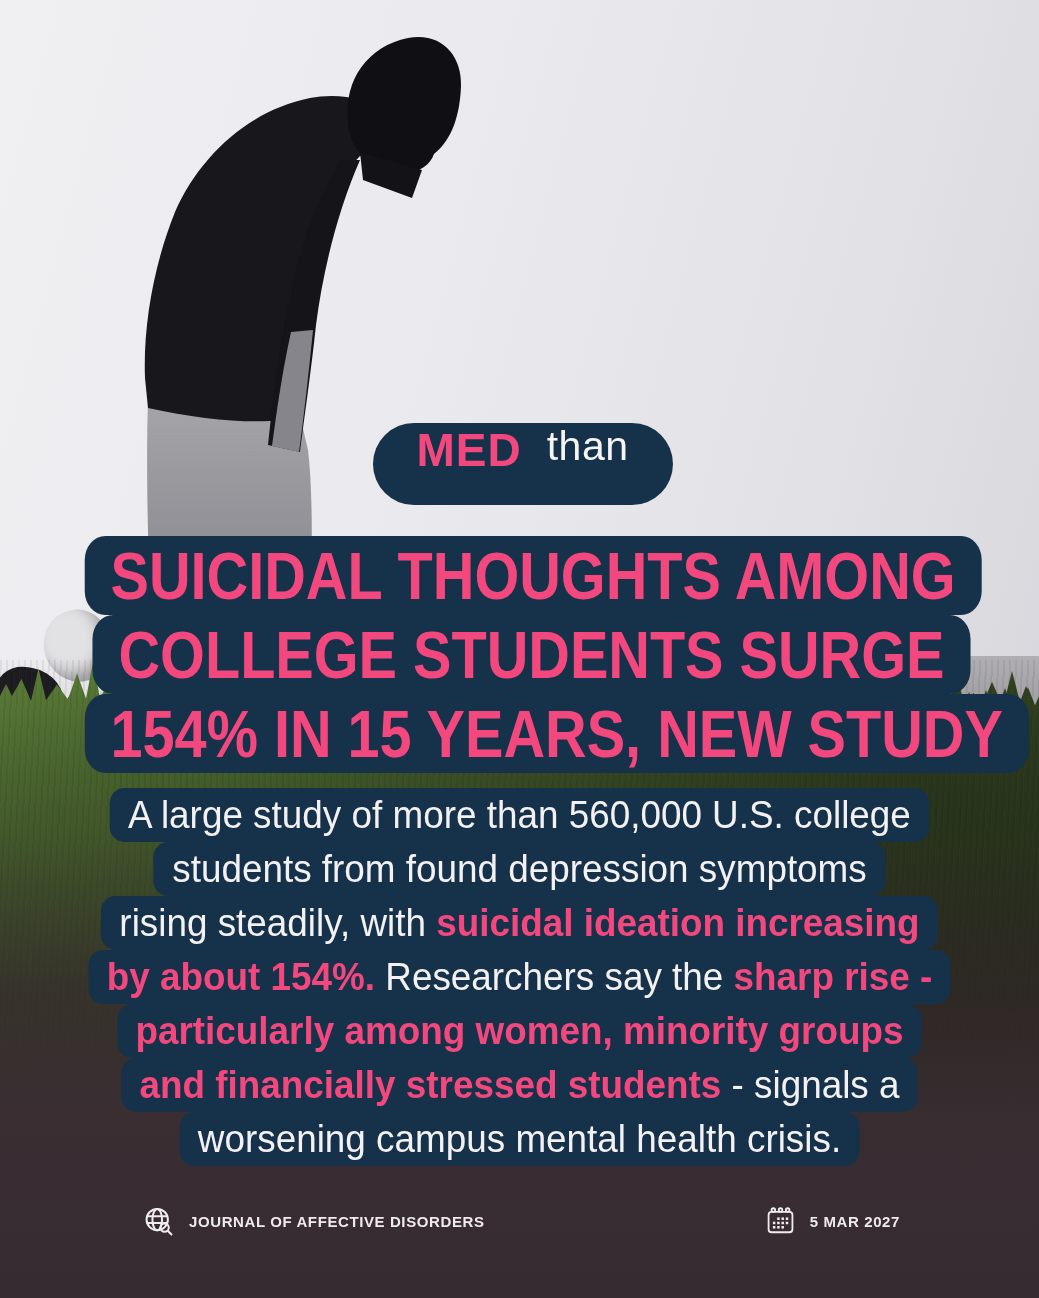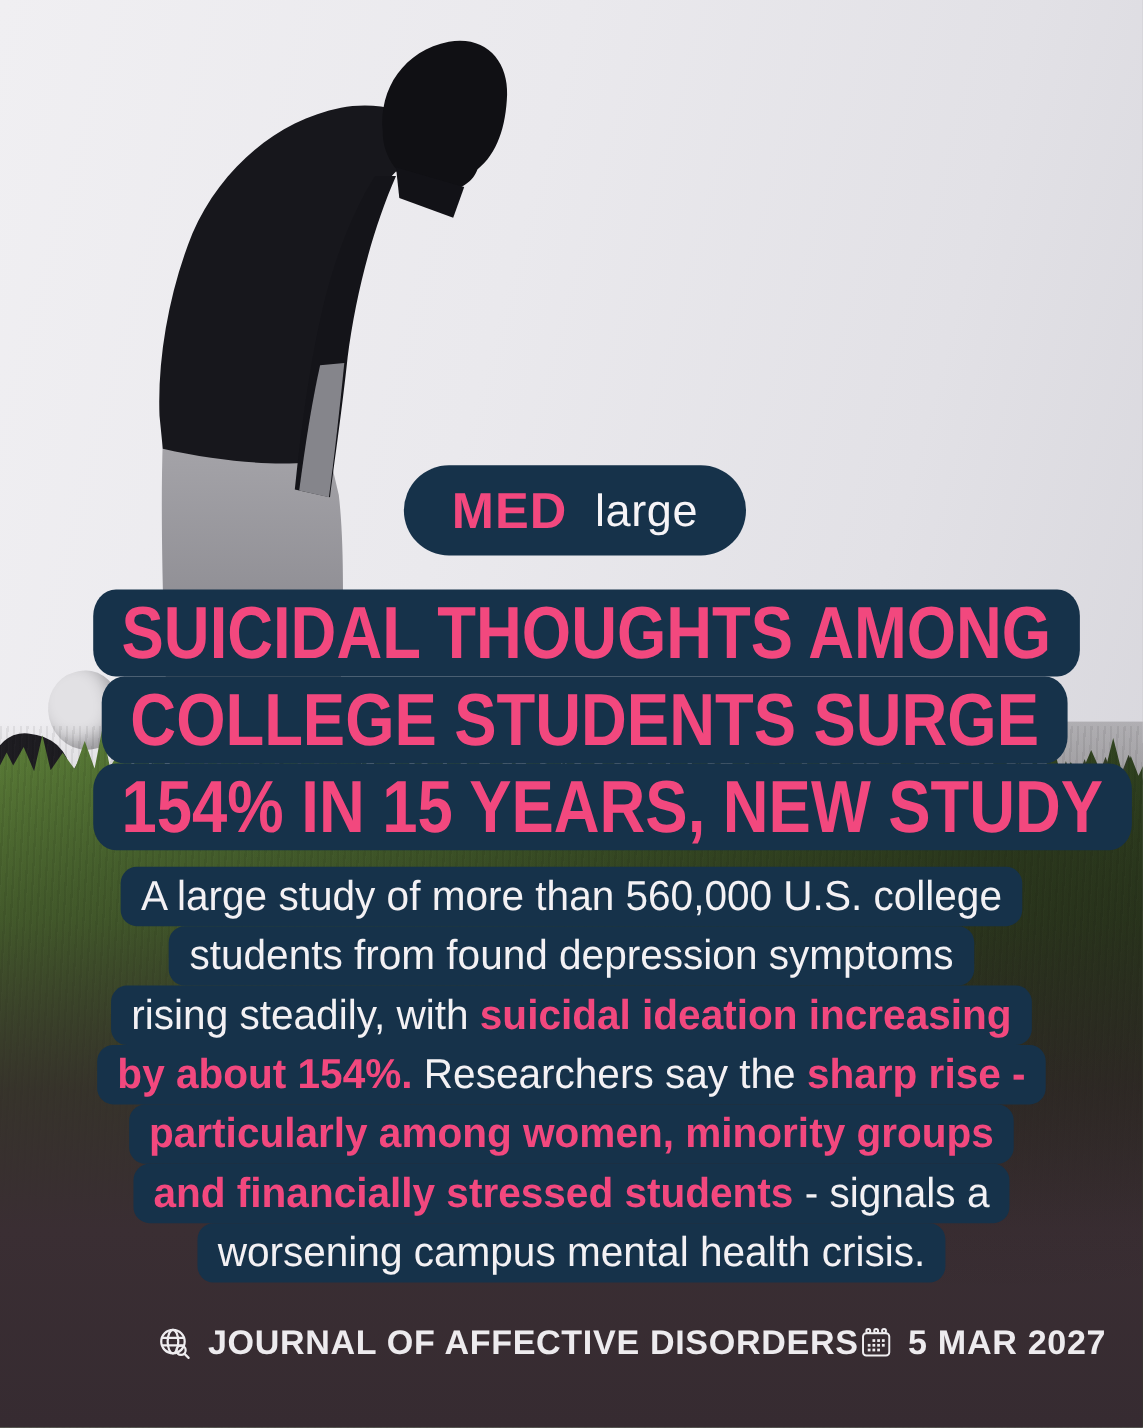--- a/index.html
+++ b/index.html
@@ -39,21 +39,21 @@
   .grass-fade{
     position:absolute;left:0;top:656px;width:1039px;height:642px;pointer-events:none;
     background:
       radial-gradient(ellipse at 88% 18%,rgba(15,12,10,.30),transparent 55%),
       linear-gradient(180deg,rgba(40,32,26,0) 0%,rgba(44,35,30,.25) 28%,rgba(52,40,43,.78) 52%,var(--ground-brown) 72%,#362b31 100%);
   }
   
   .badge{
     position:absolute;top:423px;left:50%;transform:translateX(-49%);
     height:82px;border-radius:41px;background:var(--navy);
-    display:flex;align-items:center;gap:25px;padding:0 44px;white-space:nowrap;
+    display:flex;gap:25px;padding:0 44px;white-space:nowrap;
   }
   .badge-bold{color:var(--pink);font-weight:800;font-size:46px;letter-spacing:1px;}
   .badge-light{color:#f6f4f7;font-weight:400;font-size:41px;letter-spacing:.5px;}
   
   .headline{position:absolute;top:536px;left:0;width:100%;margin-left:12px;}
   .condense{transform:scaleX(.86);transform-origin:50% 0;}
   .h-line{
     display:table;margin:0 auto;background:var(--navy);color:var(--pink);
     font-weight:800;font-size:67px;line-height:79px;padding:0 30px;
     border-radius:24px;white-space:nowrap;letter-spacing:0;
@@ -65,21 +65,21 @@
     font-size:38px;line-height:54px;padding:0 19px;border-radius:15px;white-space:nowrap;
   }
   .seg-white{color:var(--white-text);}
   .seg-pink{color:var(--pink);font-weight:700;}
   
   .footer{
     position:absolute;top:1194px;left:0;width:100%;height:54px;box-sizing:border-box;
     display:flex;align-items:center;justify-content:space-between;padding:0 139px 0 142px;
   }
   .foot-group{display:flex;align-items:center;gap:14px;color:#edebee;
-    font-weight:700;font-size:31px;letter-spacing:.6px;white-space:nowrap;}
+    font-weight:700;font-size:15px;letter-spacing:.6px;white-space:nowrap;}
   .foot-icon{display:block;}
 </style>
 </head>
 <body>
 
 <div class="canvas">
 
   <div class="sky"></div>
 
   <svg class="person" viewBox="0 0 480 700" preserveAspectRatio="none" aria-hidden="true">
@@ -121,21 +121,21 @@
       </linearGradient>
     </defs>
     <path id="grass-path-back" fill="#2b3d1d" opacity="0.9" d="M0,642 L0,52 L6.0,40.0 L12.0,52.0 L19.0,44.1 L26.0,57.1 L34.0,42.2 L42.0,56.2 L51.0,40.3 L60.0,55.3 L70.0,38.4 L80.0,54.4 L91.0,36.5 L102.0,53.5 L108.5,34.6 L115.0,52.6 L122.5,38.7 L130.0,57.7 L138.5,36.8 L147.0,56.8 L156.5,34.9 L166.0,55.9 L176.5,33.0 L187.0,55.0 L193.0,31.1 L199.0,54.1 L206.0,29.2 L213.0,53.2 L221.0,33.3 L229.0,58.3 L238.0,31.4 L247.0,57.4 L257.0,29.5 L267.0,56.5 L278.0,27.6 L289.0,55.6 L295.5,25.7 L302.0,54.7 L309.5,23.8 L317.0,53.8 L325.5,27.9 L334.0,58.9 L343.5,26.0 L353.0,58.0 L363.5,24.1 L374.0,57.1 L380.0,44.2 L386.0,56.2 L393.0,42.3 L400.0,55.3 L408.0,40.4 L416.0,54.4 L425.0,44.5 L434.0,59.5 L444.0,42.6 L454.0,58.6 L465.0,40.7 L476.0,57.7 L482.5,38.9 L489.0,56.9 L496.5,36.9 L504.0,55.9 L512.5,35.0 L521.0,55.0 L530.5,39.1 L540.0,60.1 L550.5,37.2 L561.0,59.2 L567.0,35.4 L573.0,58.4 L580.0,33.4 L587.0,57.4 L595.0,31.5 L603.0,56.5 L612.0,29.6 L621.0,55.6 L631.0,33.7 L641.0,60.7 L652.0,31.8 L663.0,59.8 L669.5,30.0 L676.0,59.0 L683.5,28.1 L691.0,58.1 L699.5,26.1 L708.0,57.1 L717.5,24.2 L727.0,56.2 L737.5,28.4 L748.0,61.4 L754.0,48.5 L760.0,60.5 L767.0,46.6 L774.0,59.6 L782.0,44.6 L790.0,58.6 L799.0,42.7 L808.0,57.7 L818.0,40.8 L828.0,56.8 L839.0,45.0 L850.0,62.0 L856.5,43.1 L863.0,61.1 L870.5,41.2 L878.0,60.2 L886.5,39.3 L895.0,59.3 L904.5,37.4 L914.0,58.4 L924.5,35.5 L935.0,57.5 L941.0,39.6 L947.0,62.6 L954.0,37.7 L961.0,61.7 L969.0,35.8 L977.0,60.8 L986.0,33.9 L995.0,59.9 L1005.0,32.0 L1015.0,59.0 L1026.0,30.1 L1037.0,58.1 L1043.5,34.2 L1050.0,63.2 L1039,642 Z"></path>
     <path id="grass-path" fill="url(#gradGrass)" d="M0,642 L0,40 L6.0,28.0 L12.0,40.0 L21.5,23.1 L31.0,45.1 L38.5,12.3 L46.0,44.3 L57.0,28.4 L68.0,43.4 L77.0,17.6 L86.0,42.6 L93.0,6.8 L100.0,41.8 L110.5,22.9 L121.0,40.9 L129.5,18.1 L138.0,46.1 L144.5,7.2 L151.0,45.2 L161.0,23.4 L171.0,44.4 L179.0,12.5 L187.0,43.5 L193.0,28.7 L199.0,42.7 L208.5,17.8 L218.0,41.8 L225.5,13.0 L233.0,47.0 L244.0,29.1 L255.0,46.1 L264.0,18.3 L273.0,45.3 L280.0,7.5 L287.0,44.5 L297.5,23.6 L308.0,43.6 L316.5,12.8 L325.0,42.8 L331.5,34.9 L338.0,47.9 L348.0,24.0 L358.0,47.0 L366.0,13.2 L374.0,46.2 L380.0,29.4 L386.0,45.4 L395.5,18.5 L405.0,44.5 L412.5,7.6 L420.0,43.6 L431.0,29.8 L442.0,48.8 L451.0,19.0 L460.0,48.0 L467.0,35.1 L474.0,47.1 L484.5,24.3 L495.0,46.3 L503.5,13.5 L512.0,45.5 L518.5,29.6 L525.0,44.6 L535.0,24.7 L545.0,49.7 L553.0,13.9 L561.0,48.9 L567.0,30.0 L573.0,48.0 L582.5,19.2 L592.0,47.2 L599.5,8.3 L607.0,46.3 L618.0,24.5 L629.0,45.5 L638.0,19.7 L647.0,50.7 L654.0,35.8 L661.0,49.8 L671.5,24.9 L682.0,48.9 L690.5,14.1 L699.0,48.1 L705.5,30.3 L712.0,47.3 L722.0,19.4 L732.0,46.4 L740.0,14.6 L748.0,51.6 L754.0,30.7 L760.0,50.7 L769.5,19.8 L779.0,49.8 L786.5,36.0 L794.0,49.0 L805.0,25.1 L816.0,48.1 L825.0,14.3 L834.0,47.3 L841.0,36.5 L848.0,52.5 L858.5,25.6 L869.0,51.6 L877.5,14.8 L886.0,50.8 L892.5,31.0 L899.0,50.0 L909.0,20.1 L919.0,49.1 L927.0,36.3 L935.0,48.3 L941.0,31.4 L947.0,53.4 L956.5,20.5 L966.0,52.5 L973.5,36.7 L981.0,51.7 L992.0,25.8 L1003.0,50.8 L1012.0,15.0 L1021.0,50.0 L1028.0,31.2 L1035.0,49.2 L1045.5,26.3 L1056.0,54.3 L1039,642 Z"></path>
   </svg>
   <div class="grass-tex"></div>
   <div class="grass-fade"></div>
 
   <div class="badge">
     <span class="badge-bold">MED</span>
-    <span class="badge-light">large</span>
+    <span class="badge-light">than</span>
   </div>
 
   <div class="headline">
     <div class="condense" id="headline-lines">
         <div class="h-line">SUICIDAL THOUGHTS AMONG</div>
         <div class="h-line">COLLEGE STUDENTS SURGE</div>
         <div class="h-line">154% IN 15 YEARS, NEW STUDY</div>
       </div>
   </div>
 

